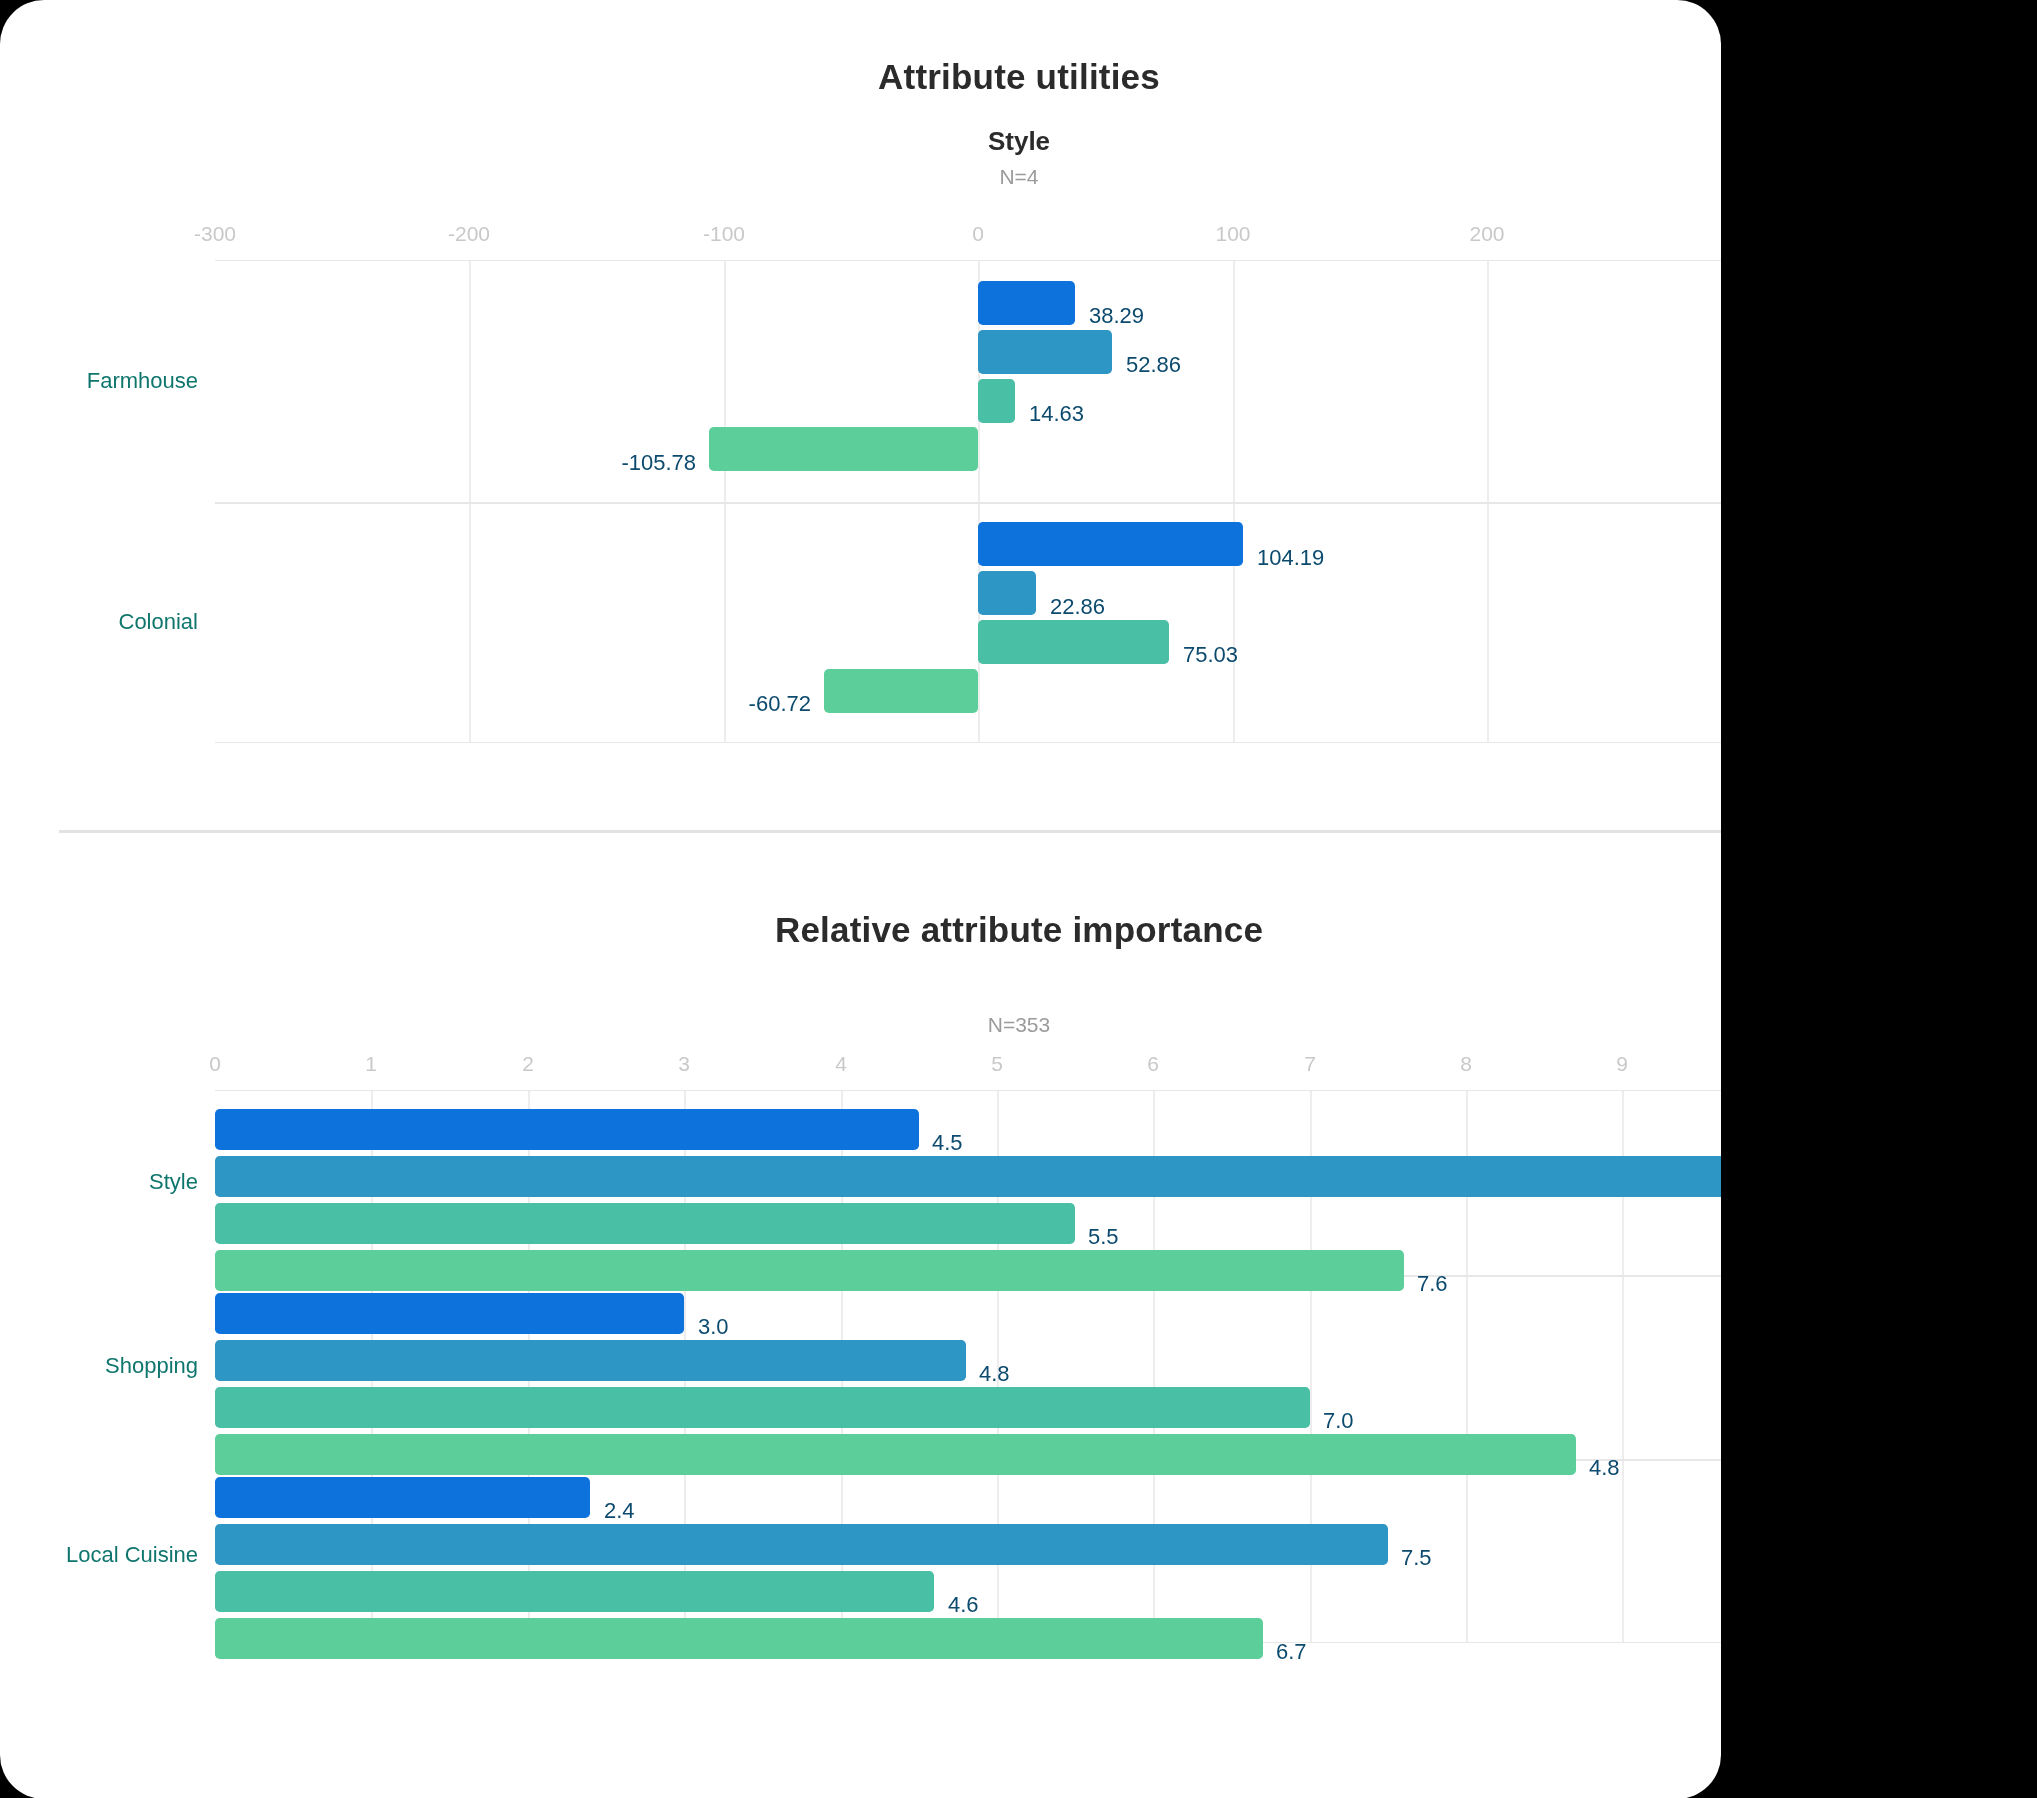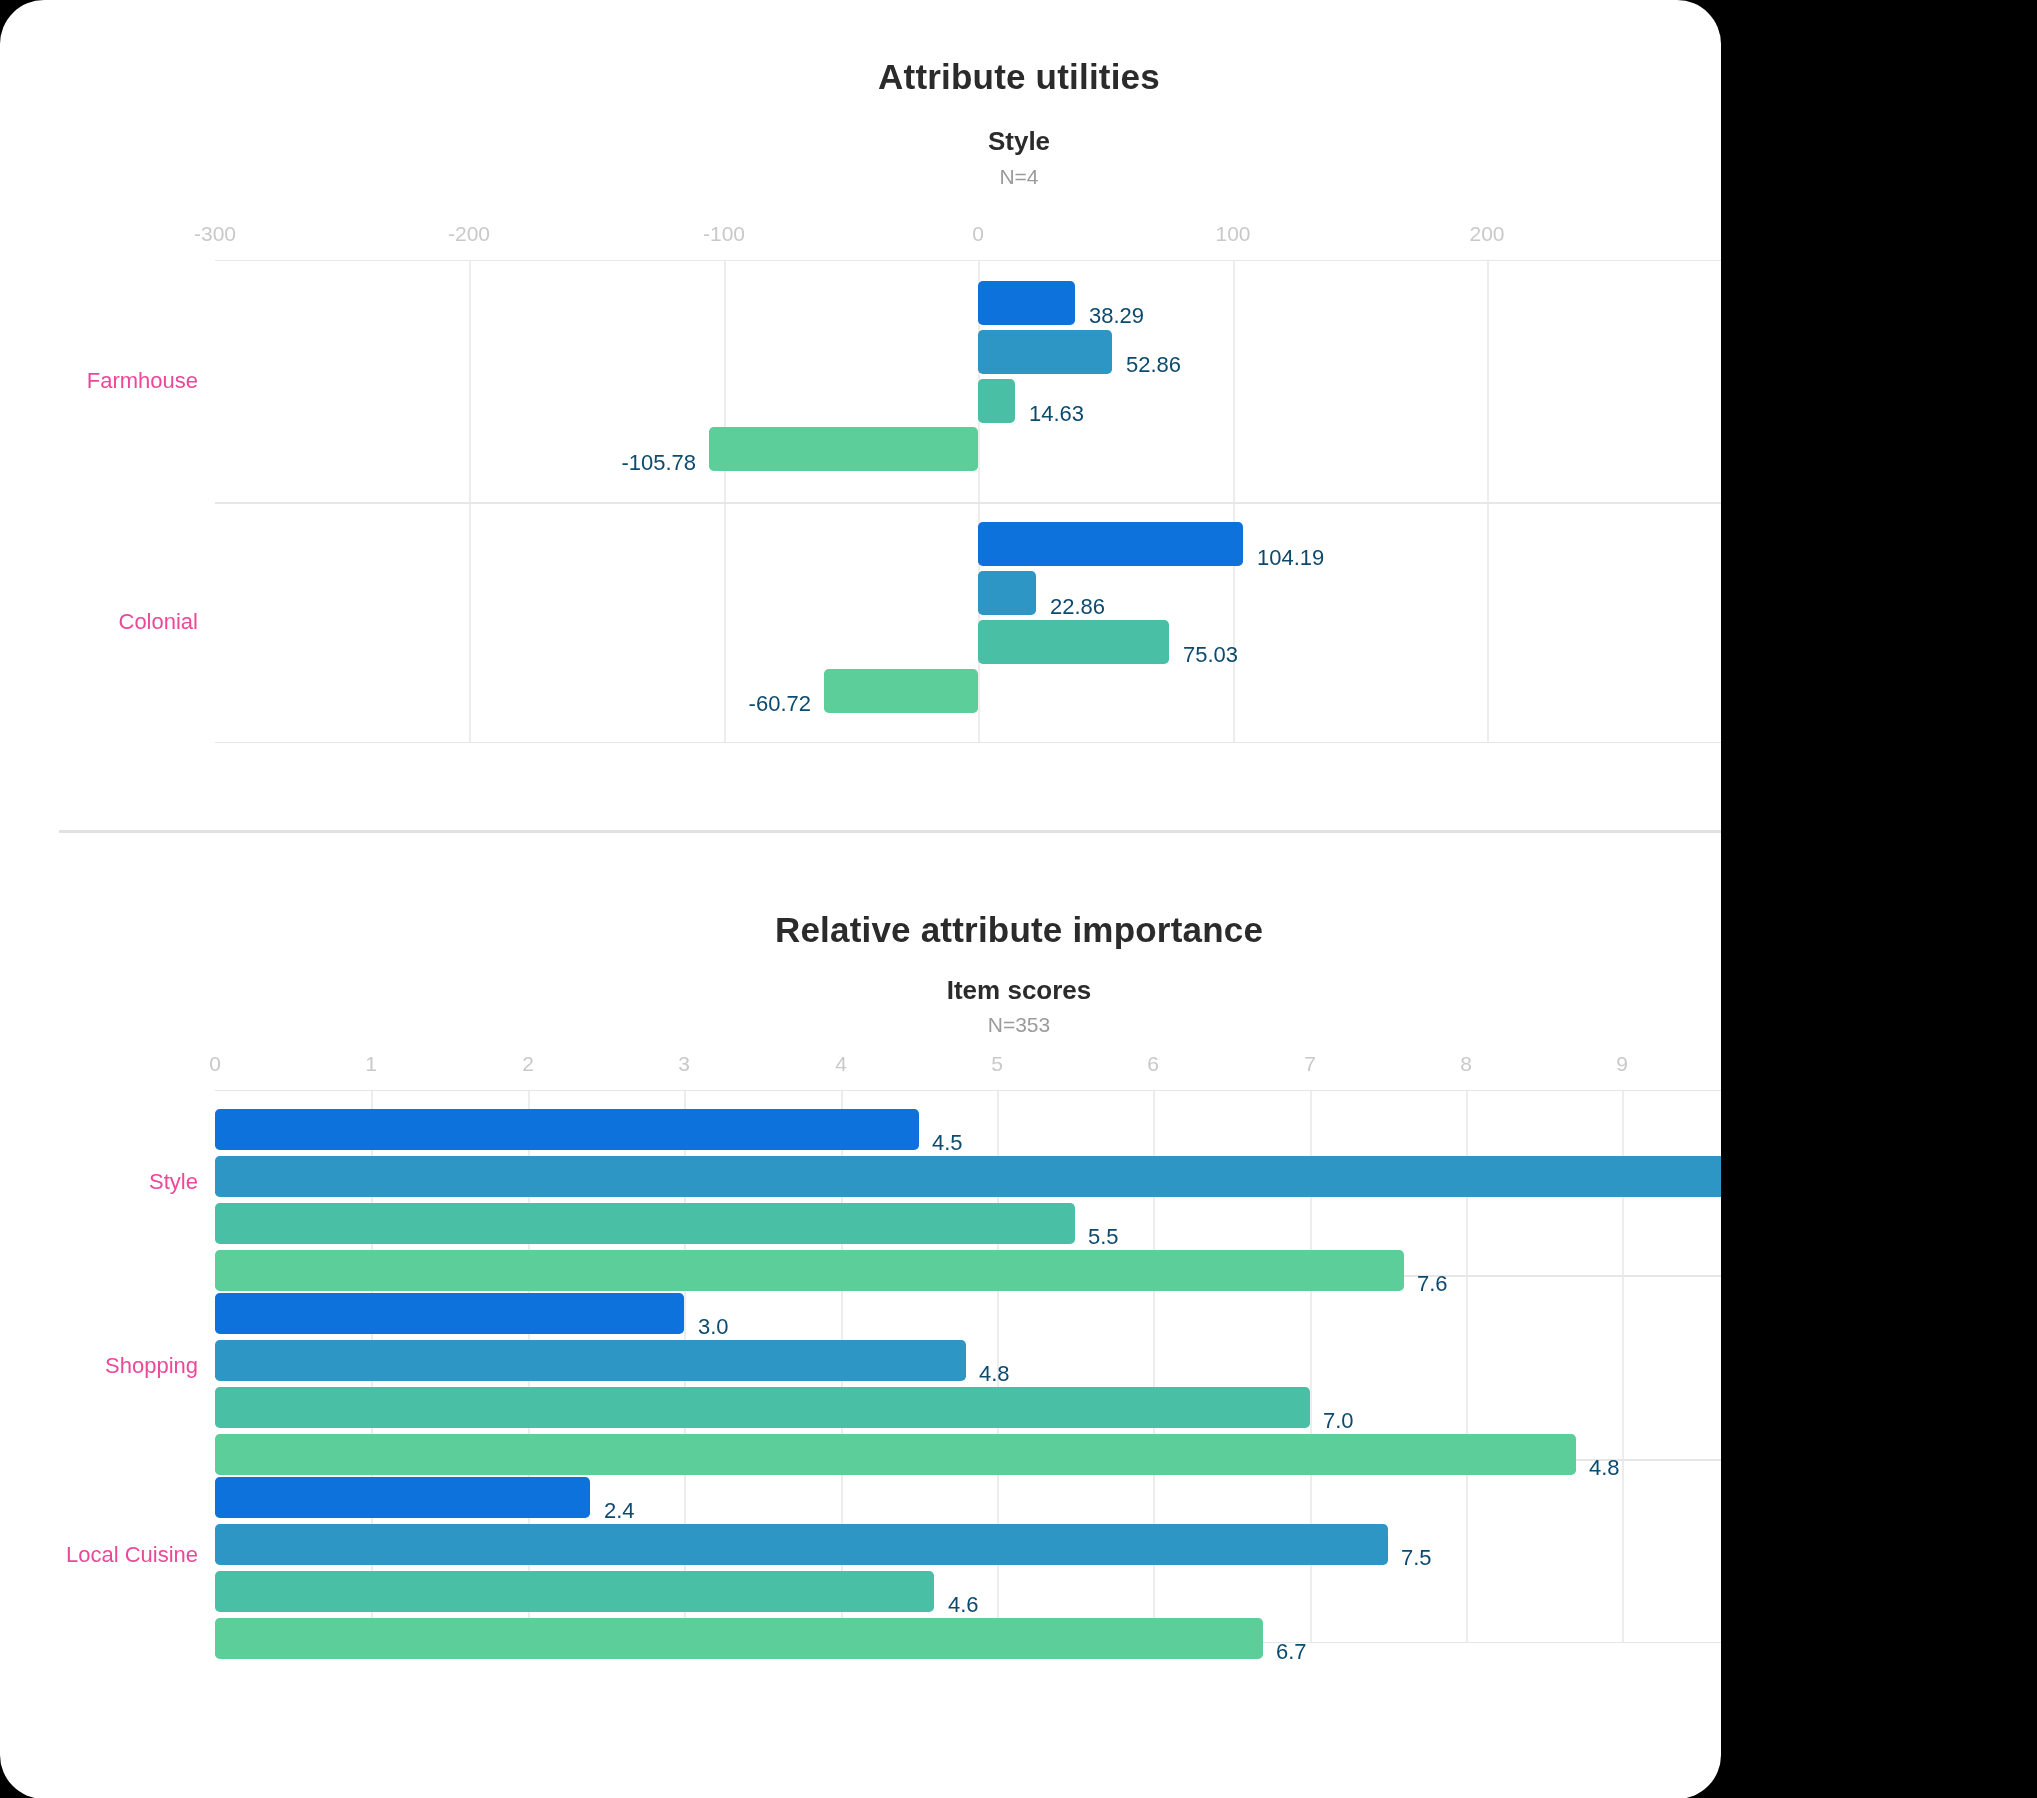--- a/index.html
+++ b/index.html
@@ -73,21 +73,21 @@
     left: 0; right: 0;
     height: 1.9px;
     background: #e7e7e7;
   }
   .cat-label {
     position: absolute;
     right: 100%;
     transform: translateY(-50%);
     padding-right: 17px;
     font-size: 22px;
-    color: #ec4899;
+    color: #0f766e;
     white-space: nowrap;
   }
   .bar {
     position: absolute;
     border-radius: 4.8px;
   }
   .bar-value {
     position: absolute;
     transform: translateY(-50%);
     font-size: 22px;
@@ -148,21 +148,20 @@
           <div class="bar" style="left: 609px; top: 409px; width: 154px; height: 44px; background: rgb(92, 206, 154);"></div>
           <div class="bar-value" style="top: 444px; right: 931px;">-60.72</div>
         </div>
     </div>
   </section>
 
   <div class="divider" style="left:59px; top:830px; width:1919px;"></div>
 
   <section class="chart-block" id="chart-2" style="position:absolute; left:0; top:841px; width:2038px; height:956px;">
     <div class="chart-title" style="position:absolute; left:0; right:0; top:69px;">Relative attribute importance</div>
-    <div class="chart-subtitle" style="position:absolute; left:0; right:0; top:134px;">Item scores</div>
     <div class="chart-subcount" style="position:absolute; left:0; right:0; top:168px;">N=353</div>
 
     <div class="plot" id="plot-2" style="position:absolute; left:215px; top:249px; width:1564px; height:553px;">
       <div class="axis-labels" id="axis-2" style="top:-38px;">
           <div class="axis-tick-label" style="left: 0px;">0</div>
           <div class="axis-tick-label" style="left: 156px;">1</div>
           <div class="axis-tick-label" style="left: 313px;">2</div>
           <div class="axis-tick-label" style="left: 469px;">3</div>
           <div class="axis-tick-label" style="left: 626px;">4</div>
           <div class="axis-tick-label" style="left: 782px;">5</div>

